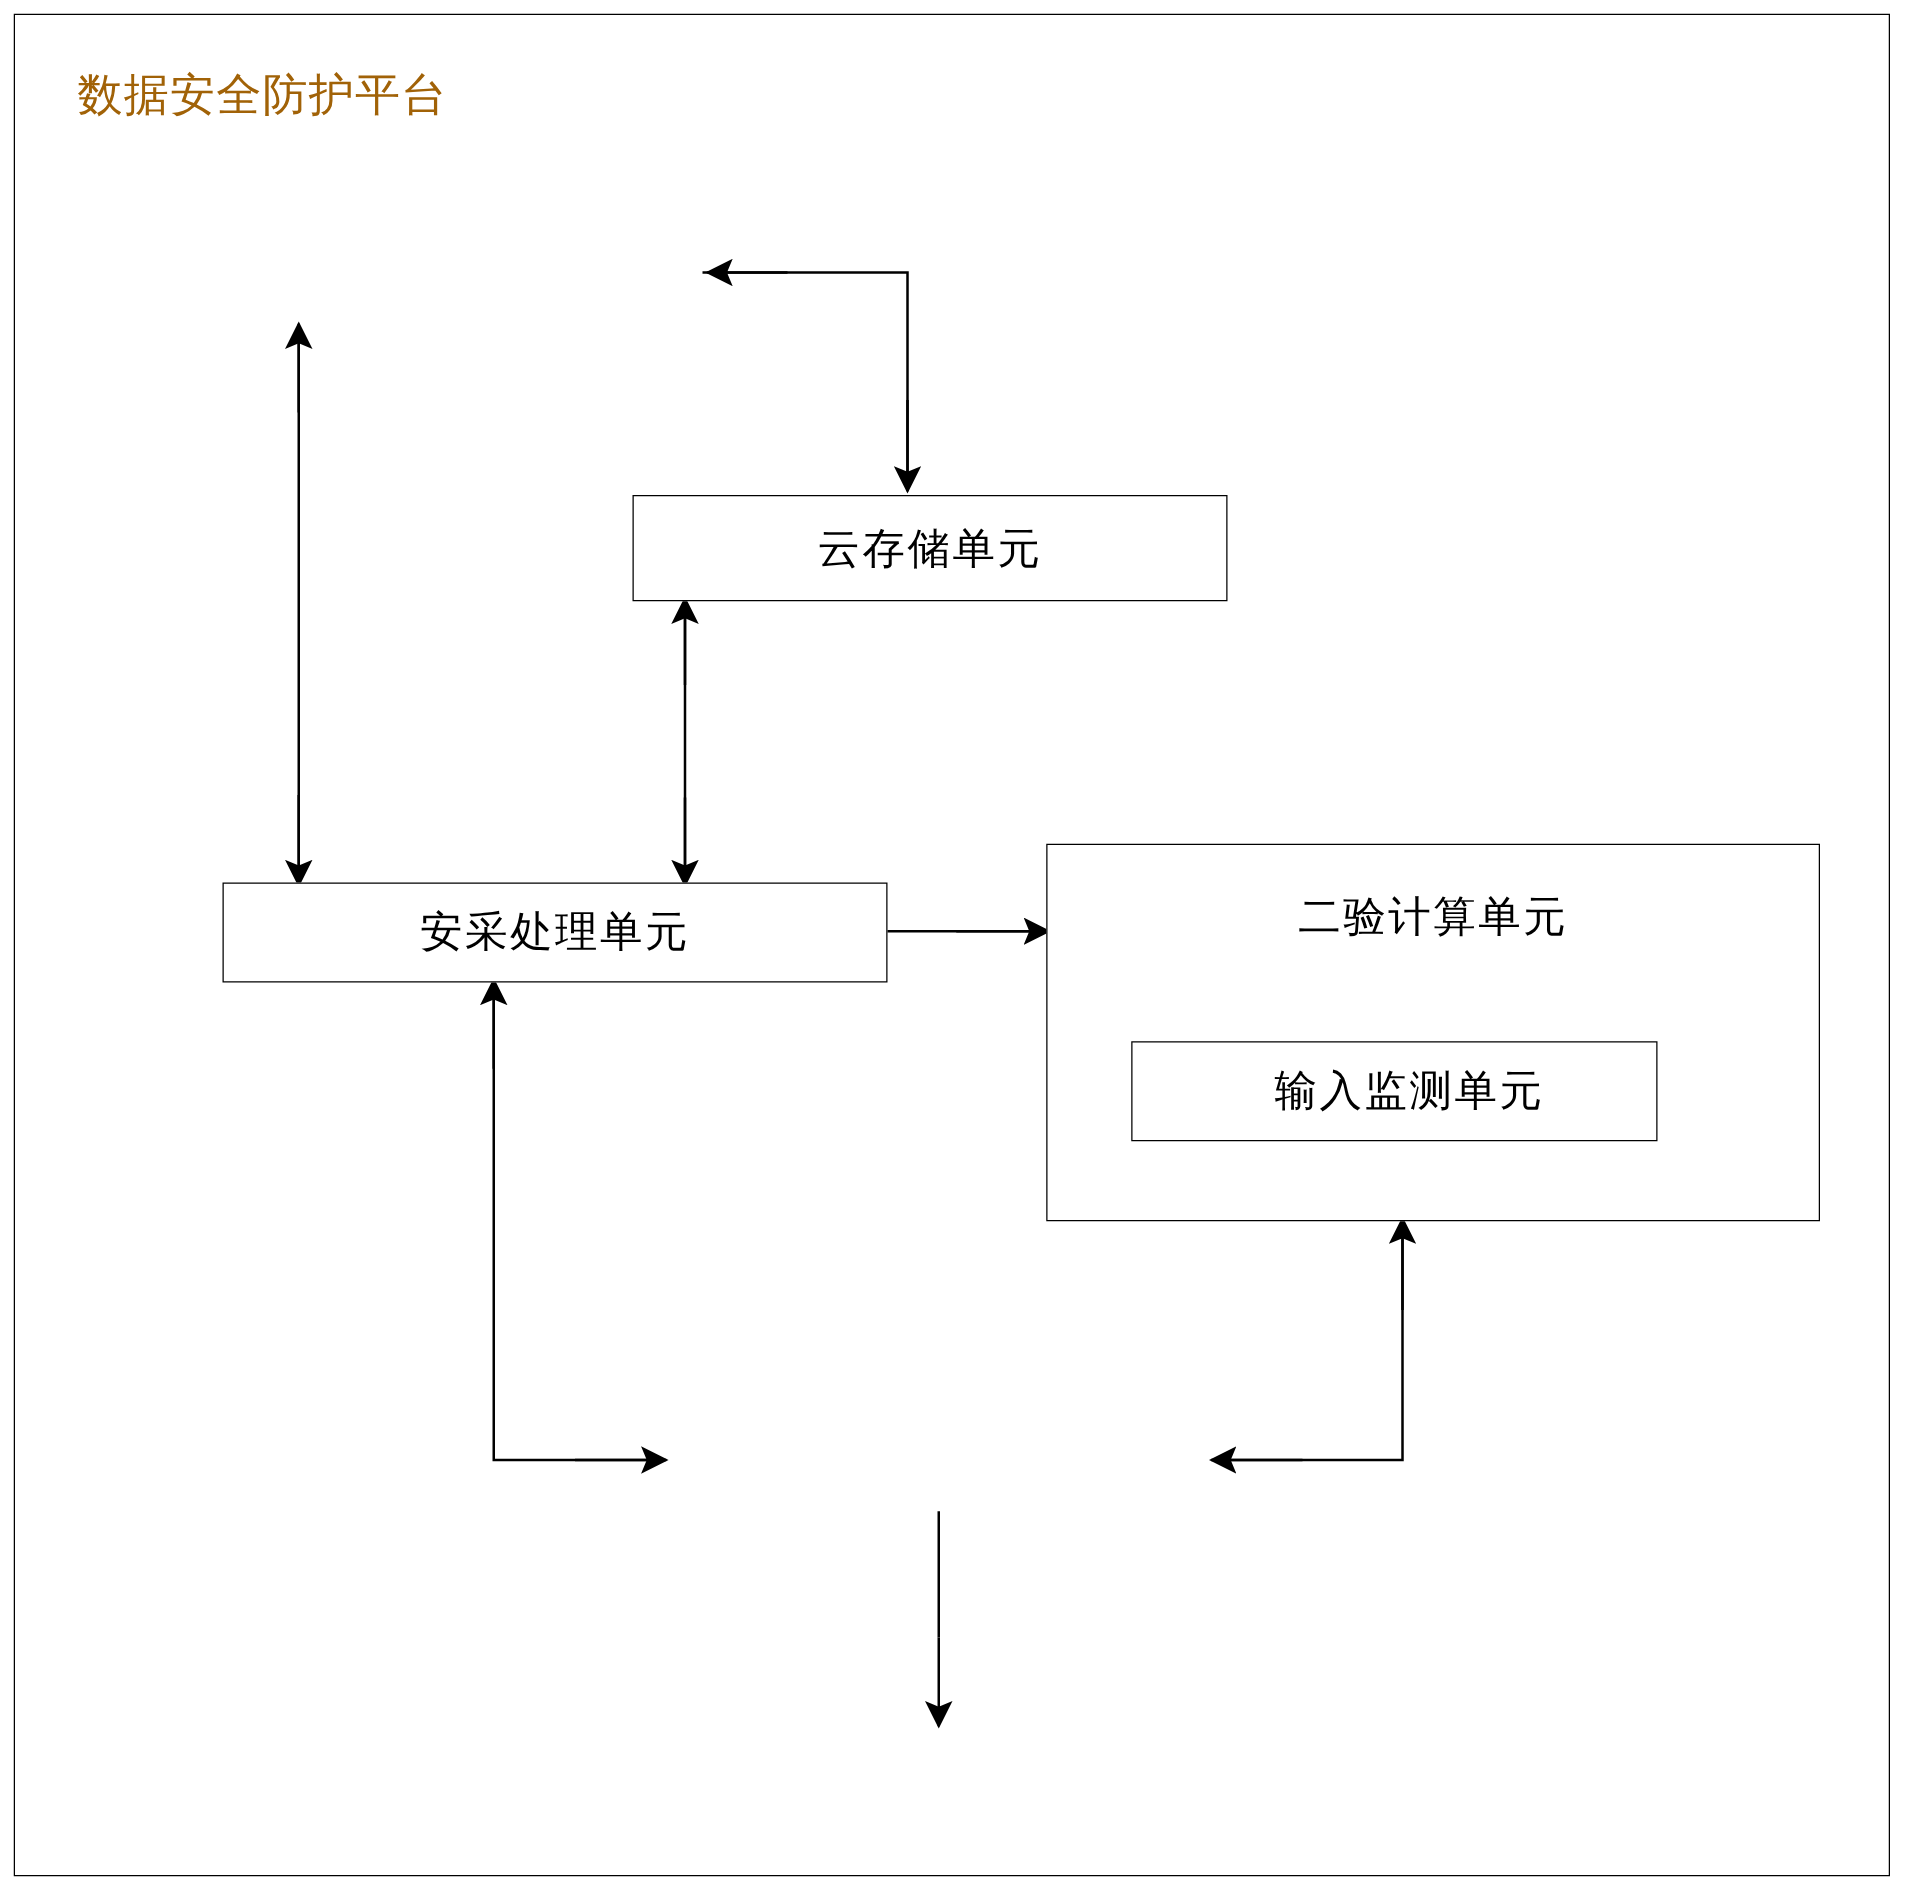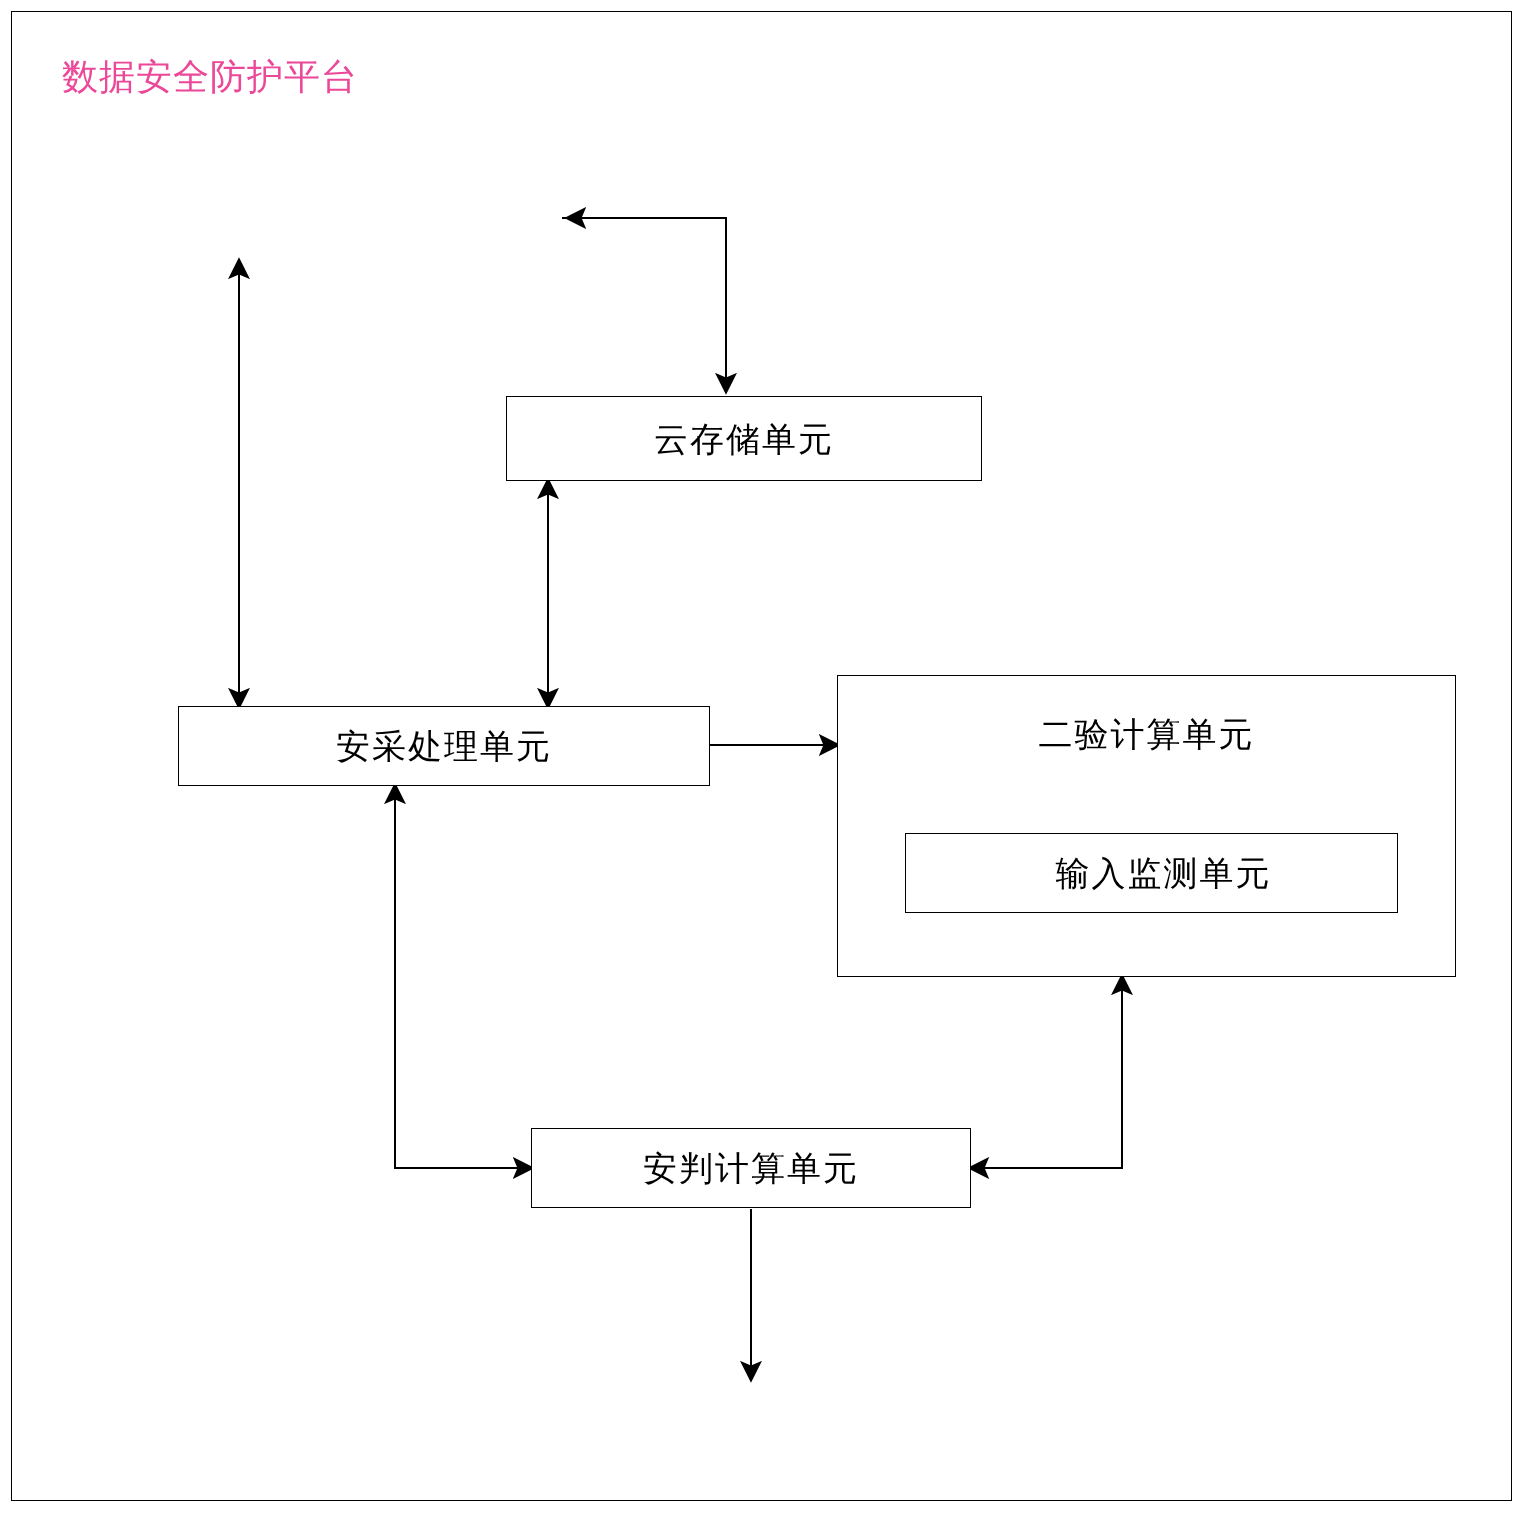--- a/index.html
+++ b/index.html
@@ -25,21 +25,21 @@
     height: 1490px;
     border: 1.6px solid #000000;
     box-sizing: border-box;
   }
   .diagram-title {
     position: absolute;
     left: 62px;
     top: 55px;
     font-size: 36px;
     line-height: 44px;
-    color: #ec4899;
+    color: #a16207;
     white-space: nowrap;
     letter-spacing: 1px;
   }
   .node {
     position: absolute;
     border: 1.6px solid #000000;
     box-sizing: border-box;
     background: #ffffff;
     display: flex;
     align-items: center;
@@ -136,22 +136,19 @@
   </div>
 
   <div class="node" style="left:178px; top:706px; width:532px; height:80px;">
     <span class="node-label">安采处理单元</span>
   </div>
 
   <div class="node nested-parent top-aligned" style="left:837px; top:675px; width:619px; height:302px;">
     <span class="node-label">二验计算单元</span>
   </div>
 
-  <div class="node" style="left:905px; top:833px; width:493px; height:80px;padding-left:24px;">
+  <div class="node" style="left:905px; top:833px; width:421px; height:80px;padding-left:24px;">
     <span class="node-label">输入监测单元</span>
   </div>
 
-  <div class="node" style="left:531px; top:1128px; width:440px; height:80px;">
-    <span class="node-label">安判计算单元</span>
-  </div>
 
 
 </div>
 
 </body></html>

